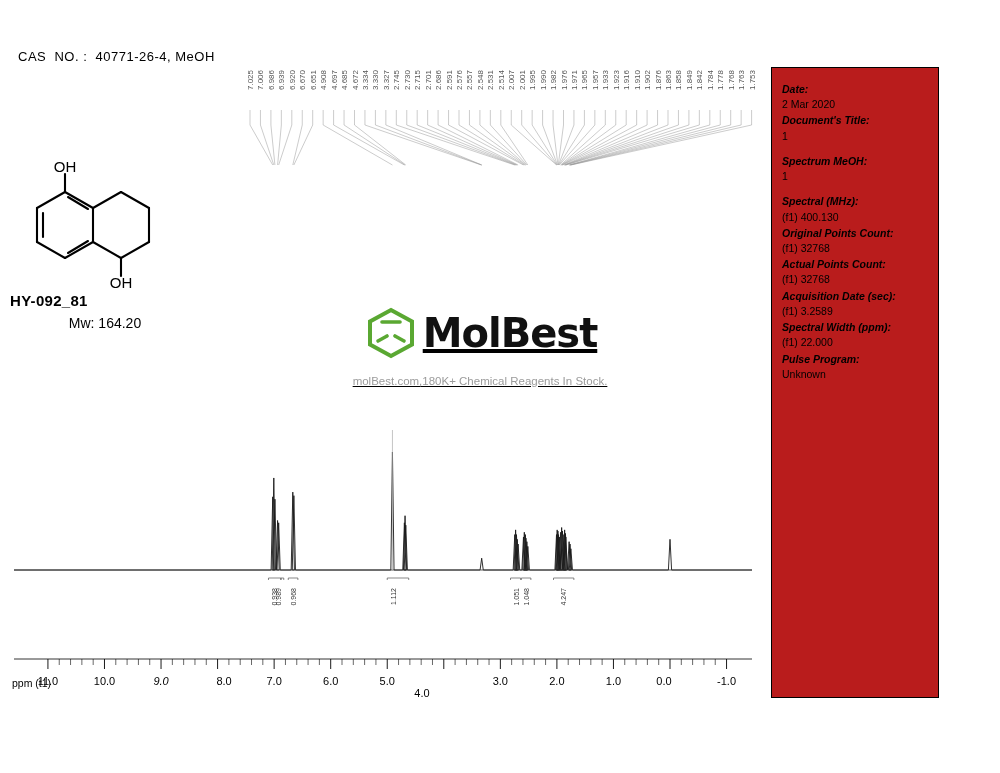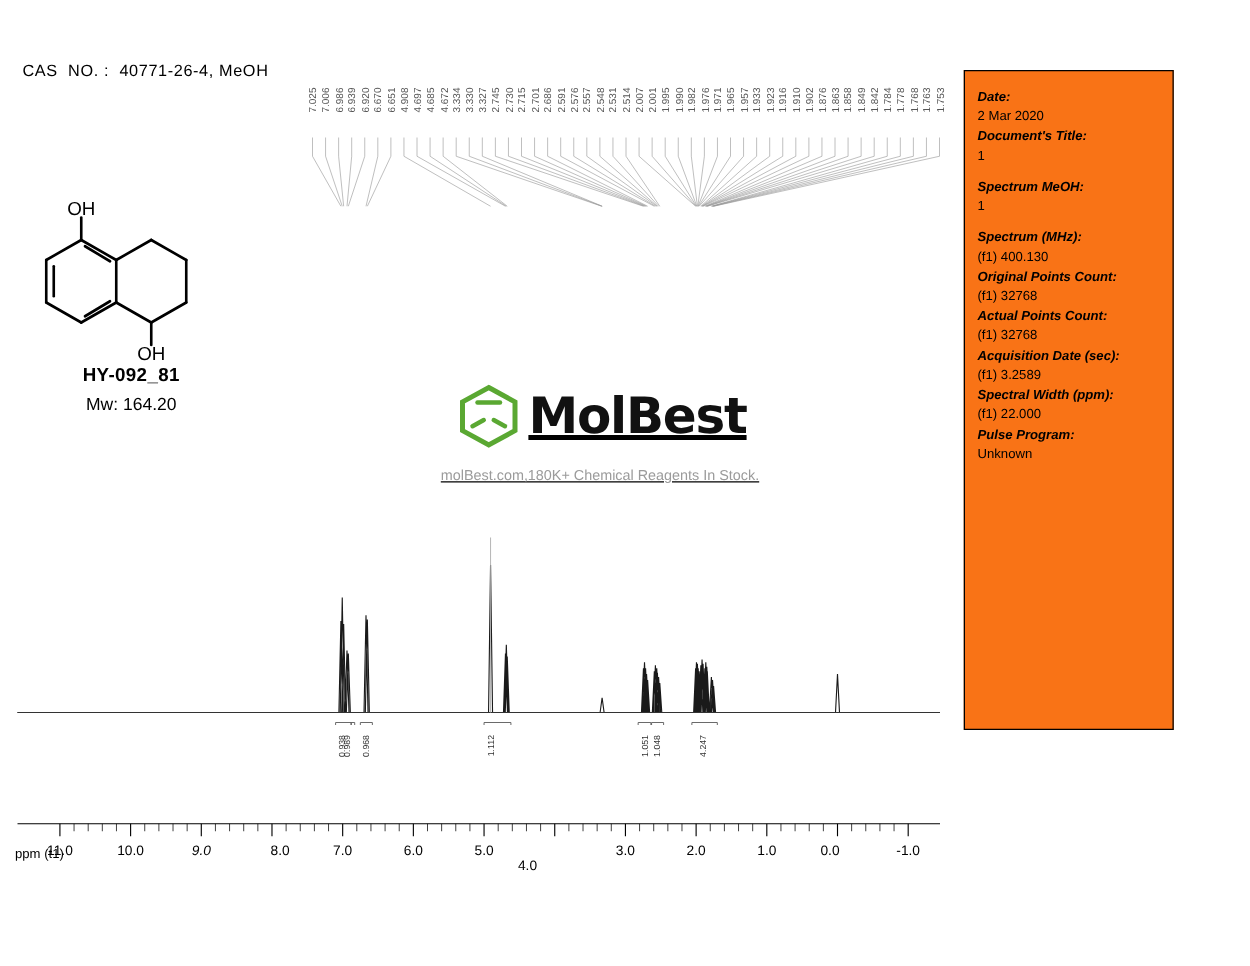--- a/index.html
+++ b/index.html
@@ -9,21 +9,21 @@
   }
   
   #cas-header{
     position:absolute;left:18px;top:49px;font-size:13px;letter-spacing:.5px;
     white-space:pre;
   }
   
   #structure-panel{position:absolute;left:10px;top:160px;width:190px;}
   #structure-svg{display:block;margin:0 auto;}
   #compound-name{
-    text-align:center;font-weight:bold;font-size:15px;margin-top:2px;letter-spacing:.3px;
+    text-align:left;font-weight:bold;font-size:15px;margin-top:2px;letter-spacing:.3px;
   }
   #compound-mw{text-align:center;font-size:14px;margin-top:6px;}
   
   #peak-label-area{position:absolute;left:0;top:70px;width:770px;height:80px;}
   .peak-label{
     position:absolute;top:0;
     font-size:8px;color:#555;
     writing-mode:vertical-rl;transform:rotate(180deg);
     transform-origin:center;white-space:nowrap;letter-spacing:0px;
     line-height:1;
@@ -34,22 +34,22 @@
   #logo-row{display:flex;align-items:center;justify-content:center;gap:4px;}
   #logo-text{
     font-size:40px;font-weight:bold;letter-spacing:-1px;color:#111;
     font-family:"DejaVu Sans", sans-serif;line-height:1;
   }
   #watermark-tagline{
     margin-top:14px;font-size:11.5px;color:#9b9b9b;white-space:nowrap;
   }
   
   #info-panel{
-    position:absolute;left:771px;top:56px;width:168px;height:528px;
-    border:1px solid #000;background:#f97316;padding:14px 10px 0 10px;
+    position:absolute;left:771px;top:67px;width:168px;height:631px;
+    border:1px solid #000;background:#b91c1c;padding:14px 10px 0 10px;
     box-sizing:border-box;
   }
   .info-key{font-size:10.5px;font-weight:bold;font-style:italic;line-height:1.45;}
   .info-val{font-size:10.5px;line-height:1.45;margin-bottom:1px;}
   .info-gap{height:9px;}
   
   #spectrum-area{position:absolute;left:0;top:430px;width:770px;height:150px;}
   
   .integral-label{
     position:absolute;font-size:7px;color:#333;
@@ -218,21 +218,21 @@
 
 <div id="info-panel">
     <div class="info-key">Date:</div>
     <div class="info-val">2 Mar 2020</div>
     <div class="info-key">Document's Title:</div>
     <div class="info-val">1</div>
     <div class="info-gap"></div>
     <div class="info-key">Spectrum MeOH:</div>
     <div class="info-val">1</div>
     <div class="info-gap"></div>
-    <div class="info-key">Spectrum (MHz):</div>
+    <div class="info-key">Spectral (MHz):</div>
     <div class="info-val">(f1) 400.130</div>
     <div class="info-key">Original Points Count:</div>
     <div class="info-val">(f1) 32768</div>
     <div class="info-key">Actual Points Count:</div>
     <div class="info-val">(f1) 32768</div>
     <div class="info-key">Acquisition Date (sec):</div>
     <div class="info-val">(f1) 3.2589</div>
     <div class="info-key">Spectral Width (ppm):</div>
     <div class="info-val">(f1) 22.000</div>
     <div class="info-key">Pulse Program:</div>

